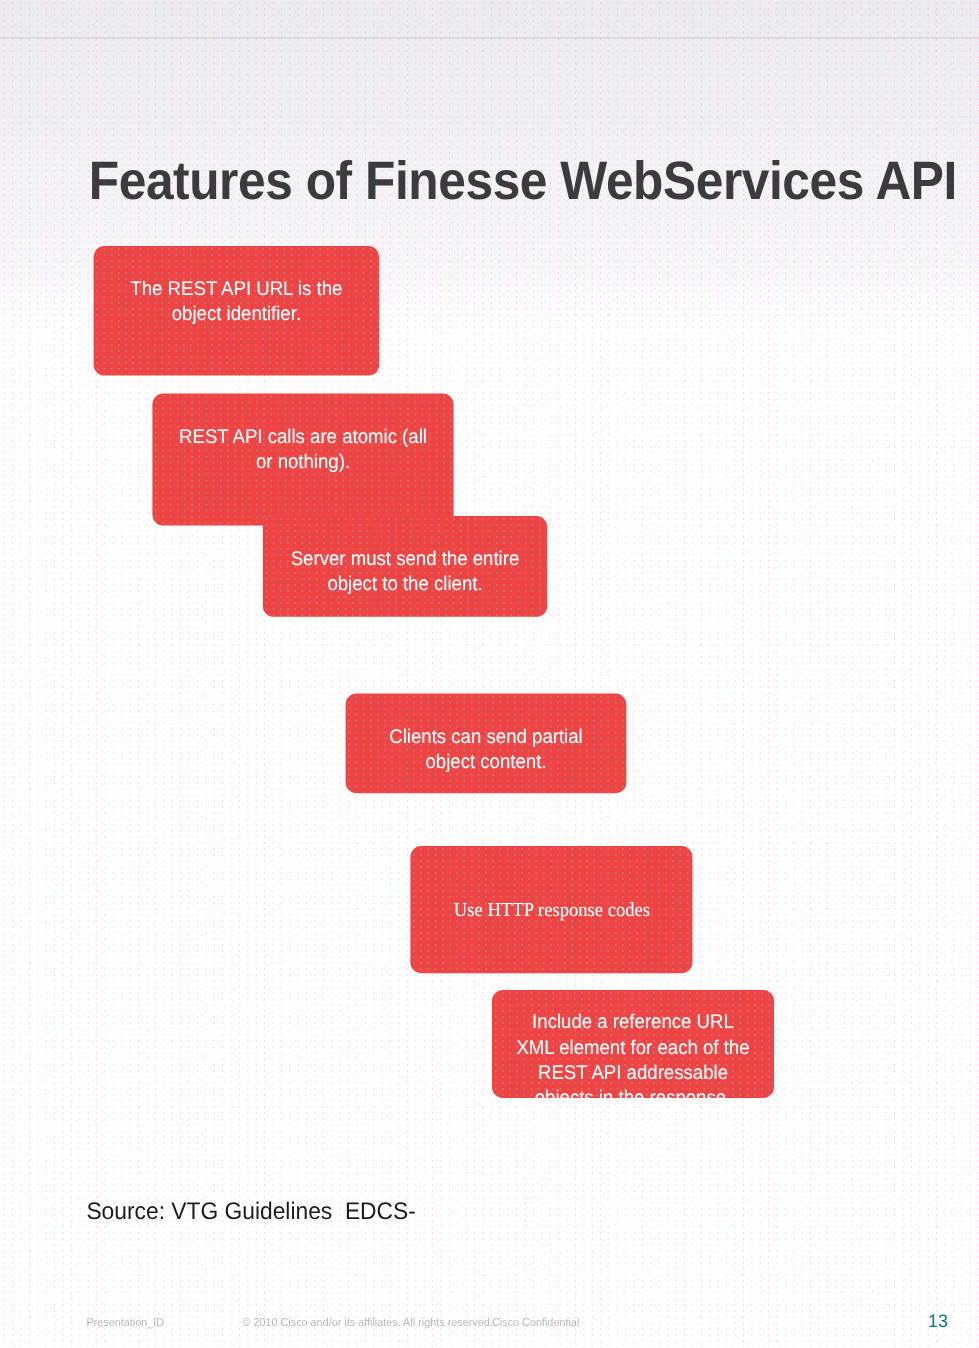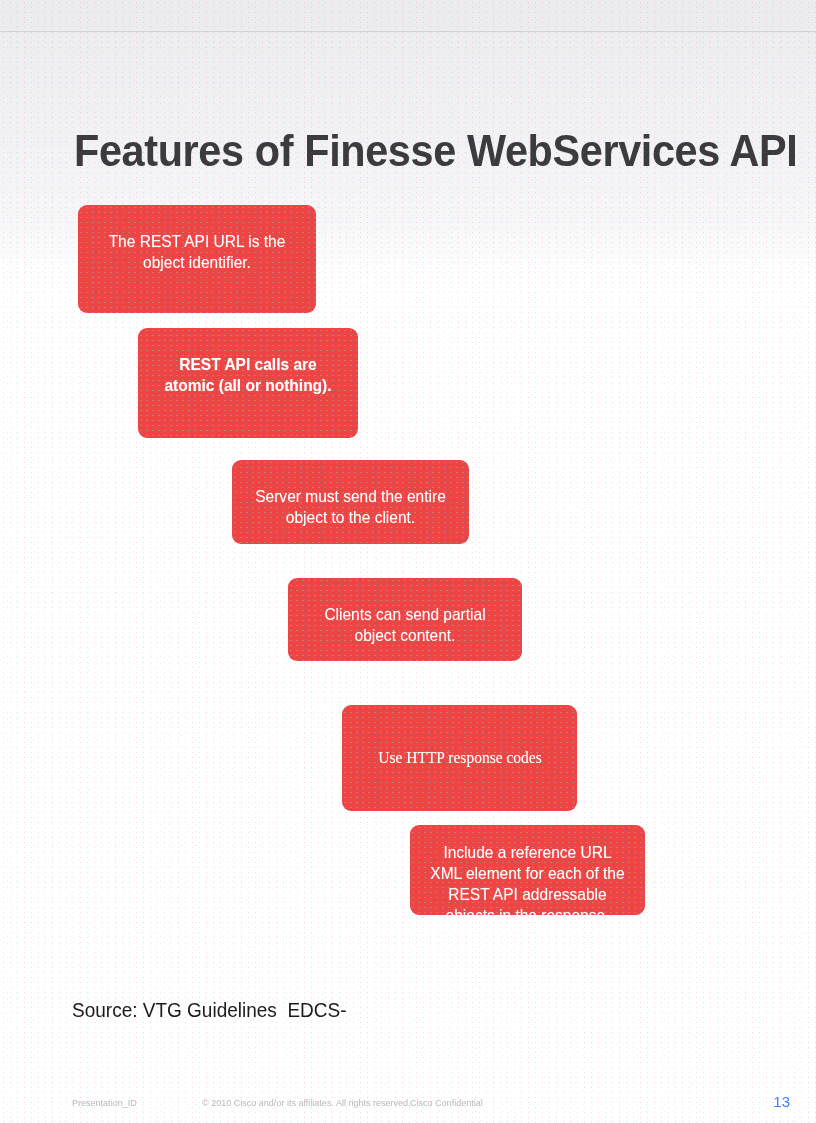--- a/index.html
+++ b/index.html
@@ -131,42 +131,42 @@
   }
   #footer-presentation-id { left: 72px;  top: 1096px; }
   #footer-copyright       { left: 202px; top: 1096px; }
   #footer-confidential    { left: 410px; top: 1096px; }
   #footer-page-number {
     position: absolute;
     right: 26px;
     top: 1092px;
     font-size: 15px;
     line-height: 19px;
-    color: #3b82f6;
+    color: #0f766e;
   }
 </style>
 </head>
 <body>
 
 <div id="slide">
 
   <div id="top-band"></div>
   <div id="top-hairline"></div>
 
   <h1 id="page-title">Features of Finesse WebServices API</h1>
 
   <div class="step-box" style="left:78px;  top:205px; width:238px; height:108px;">
     <div class="step-text" style="margin-top:26px;">The REST API URL is the object identifier.</div>
   </div>
 
-  <div class="step-box" style="left:138px; top:328px; width:220px; height:110px;font-weight:bold;">
+  <div class="step-box" style="left:127px; top:328px; width:251px; height:110px;">
     <div class="step-text" style="margin-top:26px;">REST API calls are atomic (all or nothing).</div>
   </div>
 
-  <div class="step-box" style="left:219px; top:460px; width:237px; height:84px;margin-left:13px;">
+  <div class="step-box" style="left:219px; top:430px; width:237px; height:84px;">
     <div class="step-text" style="margin-top:26px;">Server must send the entire object to the client.</div>
   </div>
 
   <div class="step-box" style="left:288px; top:578px; width:234px; height:83px;">
     <div class="step-text" style="margin-top:26px;">Clients can send partial object content.</div>
   </div>
 
   <div class="step-box" style="left:342px; top:705px; width:235px; height:106px;font-family:Liberation Serif, serif;">
     <div class="step-text" style="margin-top:42px;">Use HTTP response codes</div>
   </div>

